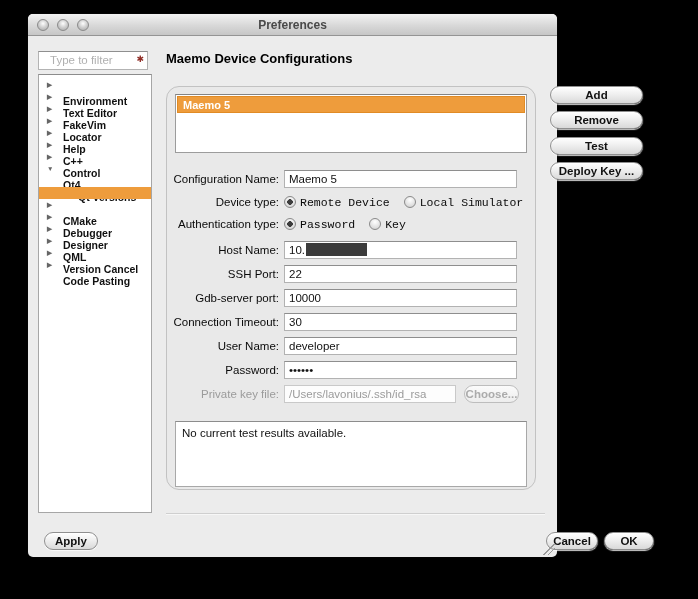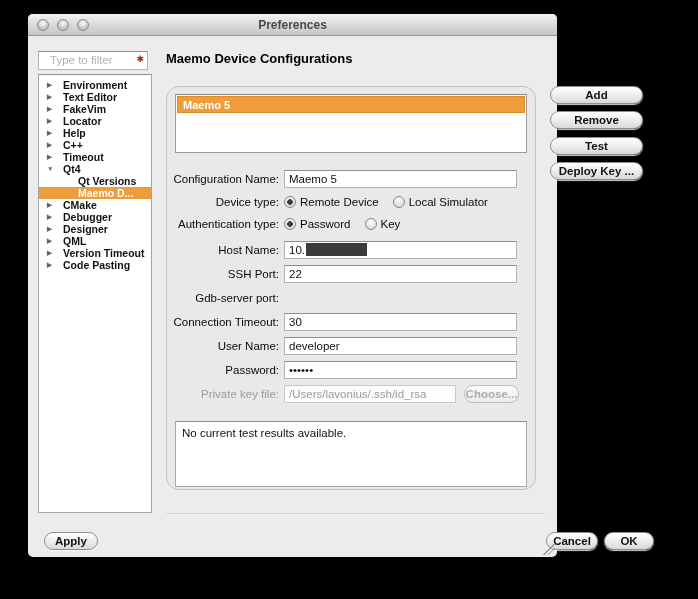--- a/index.html
+++ b/index.html
@@ -30,21 +30,21 @@
   .filter-icon { position:absolute; right:4px; top:4px; font-size:9px; color:#8f2d26;
                  line-height:10px; cursor:pointer; }
 
   .tree { position:absolute; left:10px; top:60px; width:114px; height:439px;
           background:#fff; border:1px solid #a6a6a6; border-top-color:#8c8c8c;
           padding-top:4px; overflow:hidden; }
   .tree-row { position:relative; height:12px; line-height:12px; font-size:10.5px;
               font-weight:bold; color:#111; cursor:default; white-space:nowrap; }
   .tree-row .tri { position:absolute; left:8px; top:0; font-size:6.5px; color:#666;
                    line-height:12px; }
-  .tree-row .lbl { position:absolute; left:24px; top:0; line-height:12px; }
+  .tree-row .lbl { position:absolute; left:24px; top:16px; line-height:12px; }
   .tree-row.child .lbl { left:39px; }
   .tree-row.selected { background:#ee9c3c; }
   .tree-row.selected .lbl { color:#fff; }
 
   
   .main-title { position:absolute; left:138px; top:37px; font-size:13px; font-weight:bold;
                 color:#000; }
   .group { position:absolute; left:138px; top:72px; width:370px; height:404px;
            background:#e9e9e9; border:1px solid #c2c2c2; border-radius:13px; }
 
@@ -61,21 +61,21 @@
   .frm-input { position:absolute; left:117px; top:0; width:233px; height:18px;
                border:1px solid #b2b2b2; border-top-color:#8e8e8e; background:#fff;
                font-size:11.5px; color:#111; padding:0 4px;
                font-family:"Liberation Sans", sans-serif; }
   .frm-input:disabled { color:#9b9b9b; border-color:#c9c9c9; background:#fdfdfd; }
   .host-box { line-height:16px; }
   .redact { display:inline-block; vertical-align:-2px; width:61px; height:13px;
             background:#3b3b3b; margin-left:1px; }
 
   .radio-group { position:absolute; left:117px; top:0; height:14px; display:flex;
-                 align-items:center; gap:14px; }
+                 align-items:center; gap:14px;font-family:Liberation Mono, monospace; }
   .radio-opt { display:flex; align-items:center; gap:4px; font-size:11.5px; color:#0a0a0a;
                cursor:default; }
   .radio-dot { width:12px; height:12px; border-radius:50%; border:1px solid #8a8a8a;
                background:radial-gradient(circle at 50% 30%, #ffffff, #dcdcdc 70%, #c4c4c4); }
   .radio-dot.on { background:radial-gradient(circle, #3c3c3c 0 2.6px, transparent 3px),
                   radial-gradient(circle at 50% 30%, #ffffff, #dcdcdc 70%, #c4c4c4); }
 
   .keyrow-input { width:172px !important; }
   .choose-btn { position:absolute; left:297px; top:0; width:55px; height:18px; }
 
@@ -144,21 +144,21 @@
     <div class="tree-row">
         <span class="tri">▶</span>
         <span class="lbl">Help</span>
       </div>
     <div class="tree-row">
         <span class="tri">▶</span>
         <span class="lbl">C++</span>
       </div>
     <div class="tree-row">
         <span class="tri">▶</span>
-        <span class="lbl">Timeout</span>
+        <span class="lbl">Control</span>
       </div>
     <div class="tree-row">
         <span class="tri">▼</span>
         <span class="lbl">Qt4</span>
       </div>
     <div class="tree-row child">
         <span class="lbl">Qt Versions</span>
       </div>
     <div class="tree-row child selected">
         <span class="lbl">Maemo D...</span>
@@ -174,21 +174,21 @@
     <div class="tree-row">
         <span class="tri">▶</span>
         <span class="lbl">Designer</span>
       </div>
     <div class="tree-row">
         <span class="tri">▶</span>
         <span class="lbl">QML</span>
       </div>
     <div class="tree-row">
         <span class="tri">▶</span>
-        <span class="lbl">Version Timeout</span>
+        <span class="lbl">Version Cancel</span>
       </div>
     <div class="tree-row">
         <span class="tri">▶</span>
         <span class="lbl">Code Pasting</span>
       </div>
   </div>
 
   <div class="main-title">Maemo Device Configurations</div>
 
   <div class="group">
@@ -235,20 +235,21 @@
       <div class="frm-input host-box"><span>10.</span><span class="redact"></span></div>
     </div>
 
     <div class="frm-row" style="top:178px">
       <label class="frm-label">SSH Port:</label>
       <input class="frm-input" type="text" value="22" style="">
     </div>
 
     <div class="frm-row" style="top:202px">
       <label class="frm-label">Gdb-server port:</label>
+      <input class="frm-input" type="text" value="10000" style="">
     </div>
 
     <div class="frm-row" style="top:226px">
       <label class="frm-label">Connection Timeout:</label>
       <input class="frm-input" type="text" value="30" style="">
     </div>
 
     <div class="frm-row" style="top:274px">
       <label class="frm-label">Password:</label>
       <input class="frm-input" type="text" value="••••••" style="">

